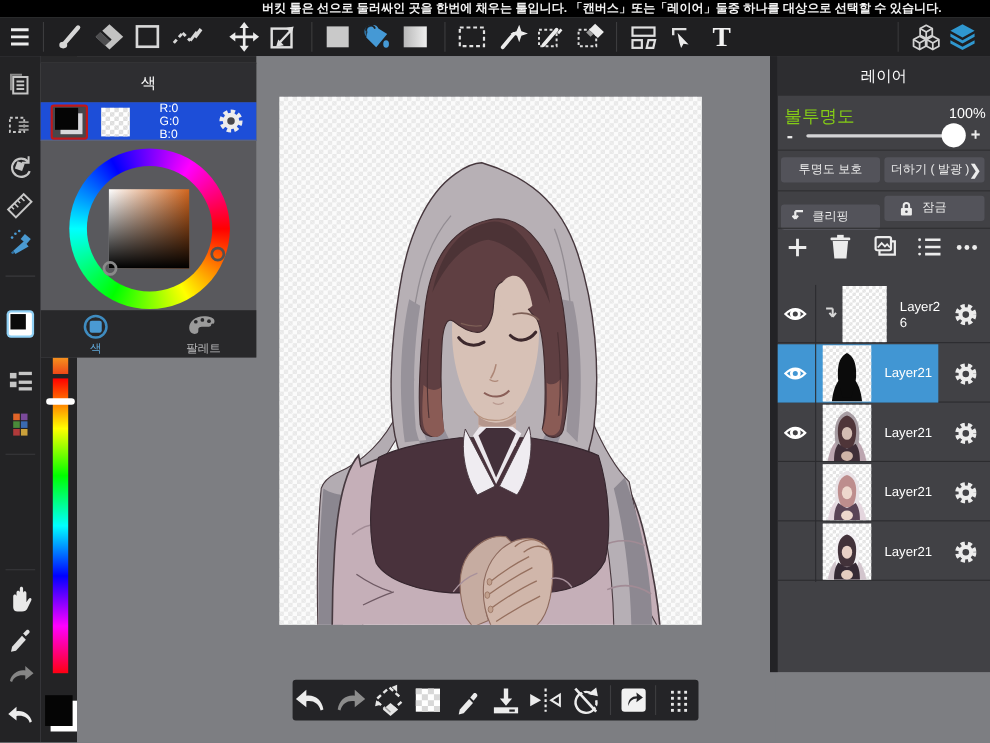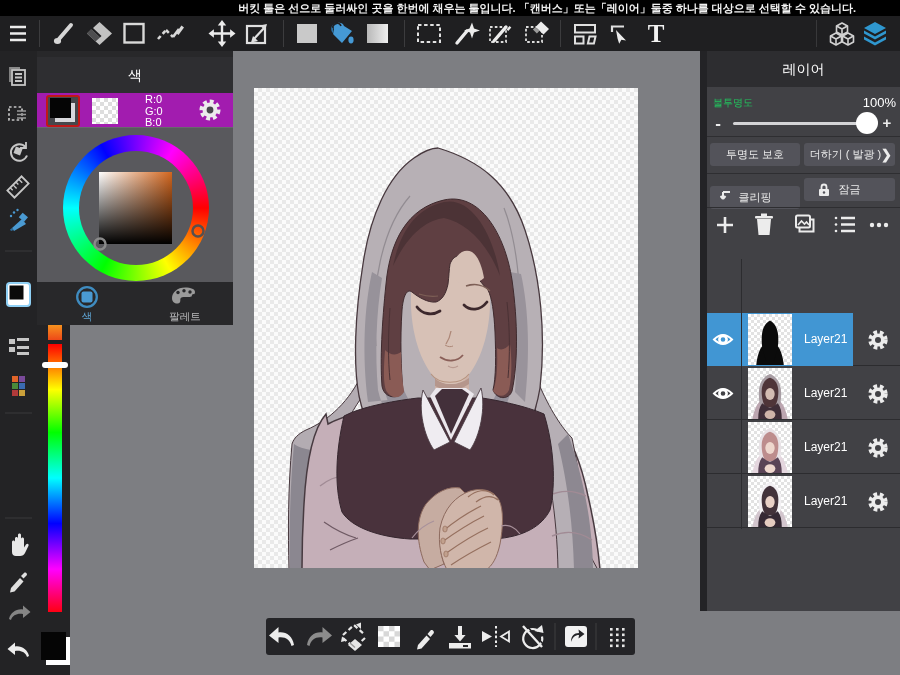--- a/index.html
+++ b/index.html
@@ -16,21 +16,21 @@
 #huestrip { left:37px; top:51px; width:33px; height:624px; background:#232325; }
 
 #canvasarea { left:70px; top:51px; width:635px; height:624px; background:#7d7e82; }
 #canvas { position:absolute; left:184px; top:37px; width:384px; height:480px; overflow:hidden;
   background-color:#fbfbfb;
   background-image:linear-gradient(45deg,#e9e9e9 25%,transparent 25%,transparent 75%,#e9e9e9 75%),linear-gradient(45deg,#e9e9e9 25%,transparent 25%,transparent 75%,#e9e9e9 75%);
   background-size:8px 8px; background-position:0 0,4px 4px; }
 
 #colorpanel { left:37px; top:57px; width:196px; height:268px; background:#59595d; }
 #cp-head { position:absolute; left:0; top:0; width:196px; height:36px; background:#2e2e31; color:#fff; font-size:14px; text-align:center; line-height:36px; }
-#cp-swrow { position:absolute; left:0; top:36px; width:196px; height:35px; background:#a21caf; border-bottom:1px solid #68686c; }
+#cp-swrow { position:absolute; left:0; top:36px; width:196px; height:35px; background:#1d4ed8; border-bottom:1px solid #68686c; }
 #cp-tabs { position:absolute; left:0; top:225px; width:196px; height:43px; background:#28282a; }
 
 #rightpanel { left:700px; top:51px; width:200px; height:560px; background:#414145; border-left:7px solid #232326; }
 #rp-head { position:absolute; left:0; top:0; width:193px; height:36px; background:#2d2d30; color:#fff; font-size:14px; text-align:center; line-height:36px; }
 .rbtn { position:absolute; height:23px; background:#53535a; border-radius:3px; color:#ececec; font-size:11px; text-align:center; line-height:23px; }
 .rpsep { position:absolute; left:0; width:193px; height:1px; background:#2e2e31; }
 
 #ll-head { position:absolute; left:0; top:192px; width:193px; height:16px; background:#232326; color:#fff; font-size:12px; font-weight:bold; line-height:16px; padding-left:11px; }
 .lrow { position:absolute; left:0; width:193px; height:53px; border-bottom:1px solid #2c2c2f; }
 .lthumb { position:absolute; background-color:#fff;
@@ -450,21 +450,21 @@
             <circle cx="147" cy="8.8" r="1.7"></circle>
             <circle cx="153" cy="10" r="1.7"></circle>
             <circle cx="156.5" cy="13.8" r="1.7"></circle>
           </g>
         <text x="148" y="38" font-size="10.5" fill="#bcbcbe" text-anchor="middle">팔레트</text>
       </svg>
     </div>
   </div>
   <div id="rightpanel" class="abs">
     <div id="rp-head">레이어</div>
-    <div style="position:absolute;left:6px;top:45px;color:#22c55e;font-size:10px">불투명도</div>
+    <div style="position:absolute;left:6px;top:45px;color:#84cc16;font-size:16px">불투명도</div>
     <div style="position:absolute;right:4px;top:44px;color:#fff;font-size:13px">100%</div>
     <div style="position:absolute;left:5px;top:63px;width:12px;height:18px;color:#ececec;font-size:17px;font-weight:bold;text-align:center">-</div>
     <div style="position:absolute;left:174px;top:63px;width:12px;height:18px;color:#ececec;font-size:15px;font-weight:bold;text-align:center">+</div>
     <div style="position:absolute;left:26px;top:70.5px;width:141px;height:3px;background:#d4d4d6;border-radius:2px"></div>
     <div style="position:absolute;left:149px;top:61px;width:22px;height:22px;background:#fff;border-radius:50%"></div>
     <div class="rpsep" style="top:85px"></div>
     <div class="rbtn" style="left:3px;top:92px;width:90px">투명도 보호</div>
     <div class="rbtn" style="left:97px;top:92px;width:91px;padding-right:8px">더하기 ( 발광 )<span style="position:absolute;right:3px;top:0;font-weight:bold;font-size:13px">❯</span></div>
     <div class="rpsep" style="top:122px"></div>
     <div class="rbtn" style="left:3px;top:135px;width:90px"><svg width="13" height="13" style="position:absolute;left:10px;top:5px" viewBox="0 0 13 13">
@@ -520,20 +520,33 @@
             <path d="M2 7.5 Q11 -1.5 20 7.5 Q11 16.5 2 7.5 Z" fill="none" stroke="#fff" stroke-width="2"></path>
             <circle cx="11" cy="7.5" r="3.6" fill="none" stroke="#fff" stroke-width="2.6"></circle>
           </g>
           <g id="gear-ic">
             <circle cx="10" cy="10" r="7.2" fill="none" stroke="#ececec" stroke-width="5" stroke-dasharray="3.4 2.5"></circle>
             <circle cx="10" cy="10" r="6.6" fill="#ececec"></circle>
             <circle cx="10" cy="10" r="3" fill="#414145"></circle>
           </g>
         </defs>
       </svg>
+      <div class="lrow" style="top:0">
+        <svg width="22" height="15" style="position:absolute;left:5px;top:19px">
+            <use href="#eye-ic"></use>
+          </svg>
+        <svg width="14" height="14" style="position:absolute;left:40px;top:20px">
+            <path d="M4 1.5h6M10 1.5v7.5M10 9l-3-3.5M10 9l3-3.5" stroke="#d8d8d8" stroke-width="1.8" fill="none"></path>
+          </svg>
+        <div class="lthumb" style="left:59px;top:1px;width:40px;height:51px"></div>
+        <div class="lname" style="left:111px;top:13px;line-height:14px">Layer2<br>6</div>
+        <svg width="20" height="20" style="position:absolute;left:161px;top:17px">
+            <use href="#gear-ic"></use>
+          </svg>
+      </div>
       <div class="lrow" style="top:54px">
         <div style="position:absolute;left:0;top:0;width:146px;height:53px;background:#4196d3"></div>
         <svg width="22" height="15" style="position:absolute;left:5px;top:19px">
             <use href="#eye-ic"></use>
           </svg>
         <div class="lthumb" style="left:41px;top:1px;width:44px;height:51px">
           <svg width="44" height="51" viewBox="0 0 44 52" style="position:absolute">
             <g style="fill:#0b0b0b">
                 <path d="M8 52 C9 43 11 37 14 33 L30 33 C33 37 35 43 36 52 Z"></path>
                 <path d="M22 7 C17.5 9 14.5 14 13.8 21 C13 29 14 36 16 41 L18 48 H26 L28 41 C30 36 31 29 30.2 21 C29.5 14 26.5 9 22 7 Z"></path>

